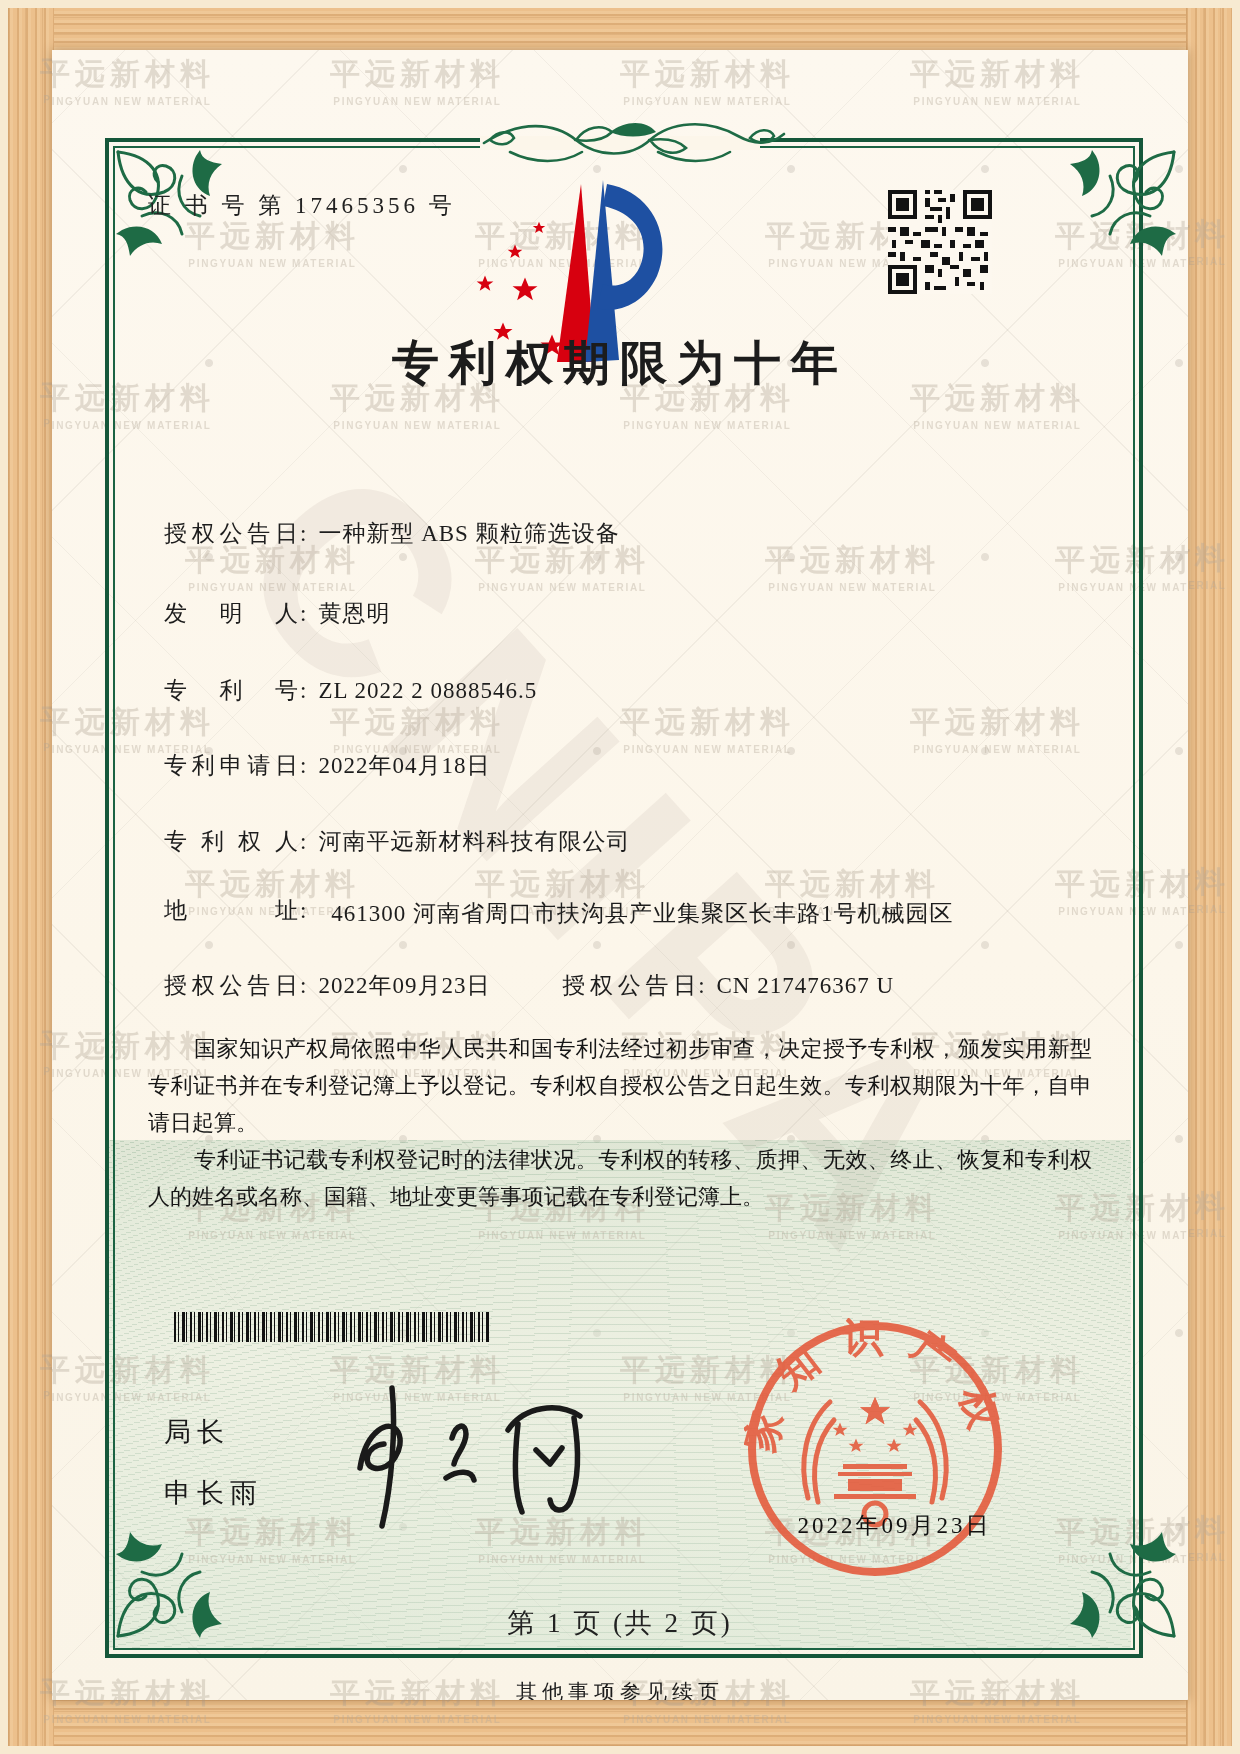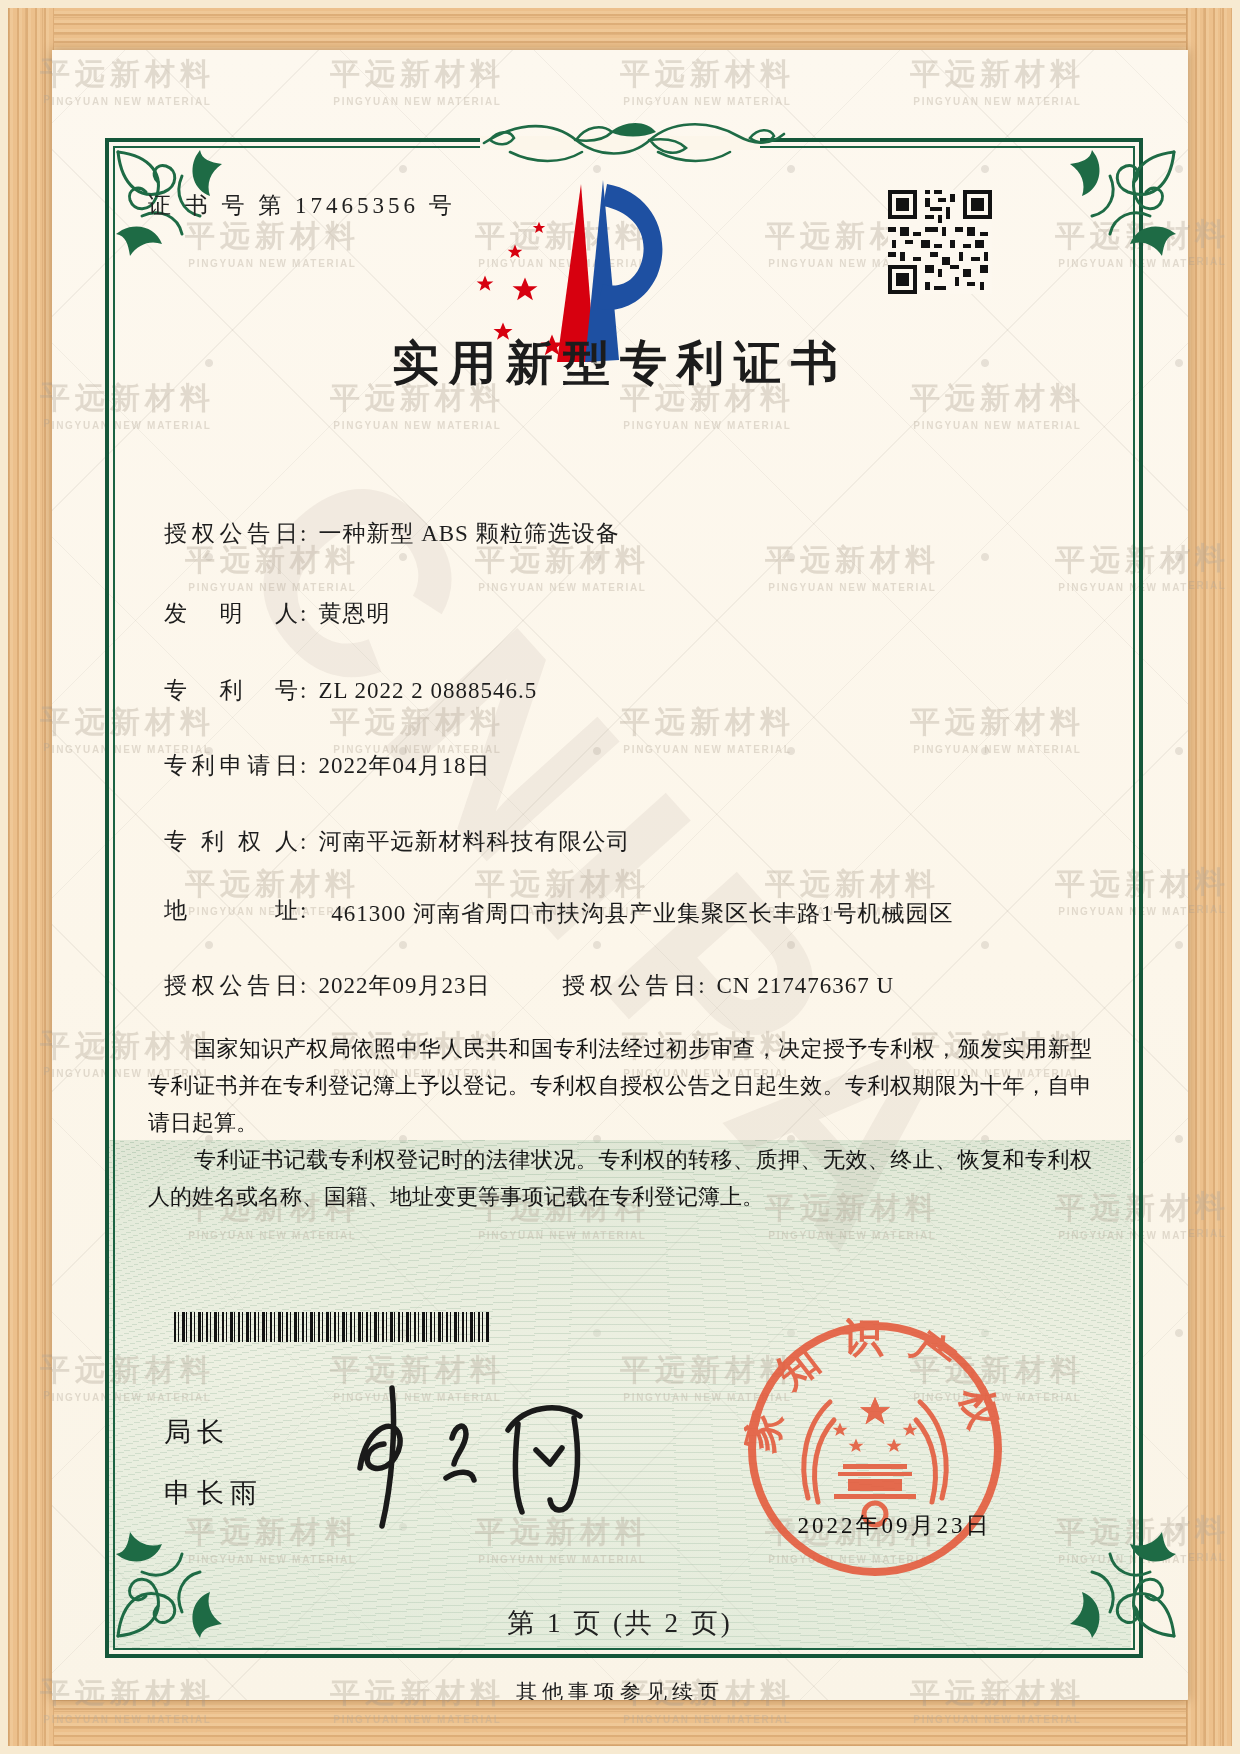--- a/index.html
+++ b/index.html
@@ -561,21 +561,21 @@
           <rect x="18" y="19" width="2" height="2"></rect>
             <rect x="22" y="18" width="2" height="2"></rect>
           <rect x="9" y="22" width="1" height="2"></rect>
             <rect x="11" y="23" width="3" height="1"></rect>
             <rect x="16" y="21" width="1" height="2"></rect>
           <rect x="19" y="22" width="2" height="1"></rect>
             <rect x="22" y="22" width="1" height="2"></rect>
         </g>
       </svg>
 
-      <div class="title">实用新型专利证书</div>
+      <div class="title">专利权期限为十年</div>
 
       <div class="frow" style="top:468px;">
         <span class="flabel">授权公告日</span><span class="fcolon">:</span><span class="fvalue">一种新型 ABS 颗粒筛选设备</span>
       </div>
       <div class="frow" style="top:548px;">
         <span class="flabel">发明人</span><span class="fcolon">:</span><span class="fvalue">黄恩明</span>
       </div>
       <div class="frow" style="top:625px;">
         <span class="flabel">专利号</span><span class="fcolon">:</span><span class="fvalue">ZL 2022 2 0888546.5</span>
       </div>

